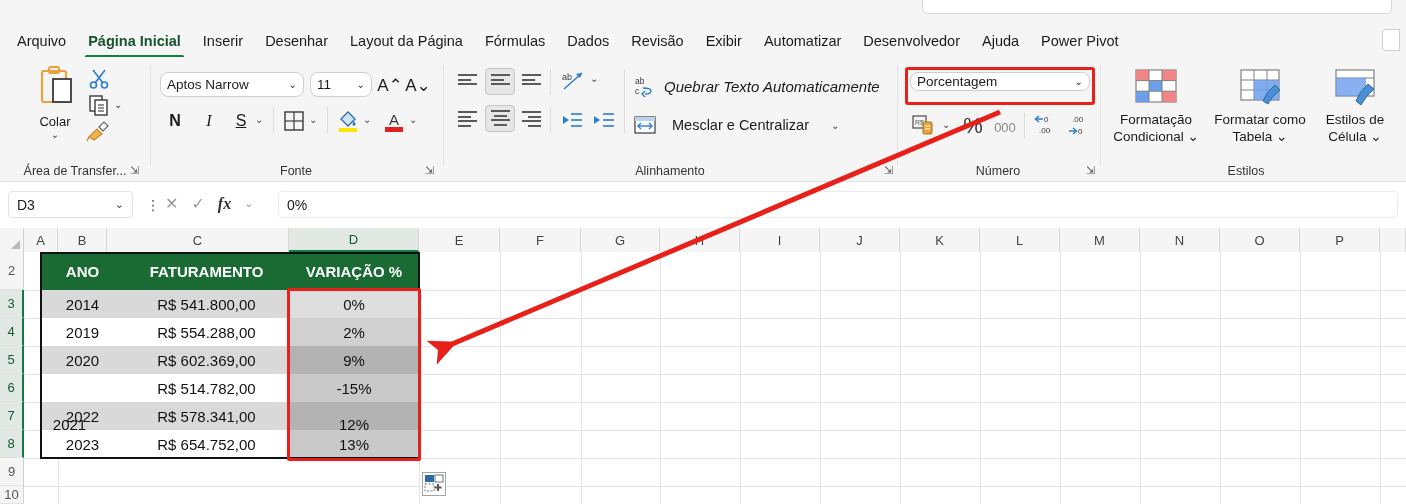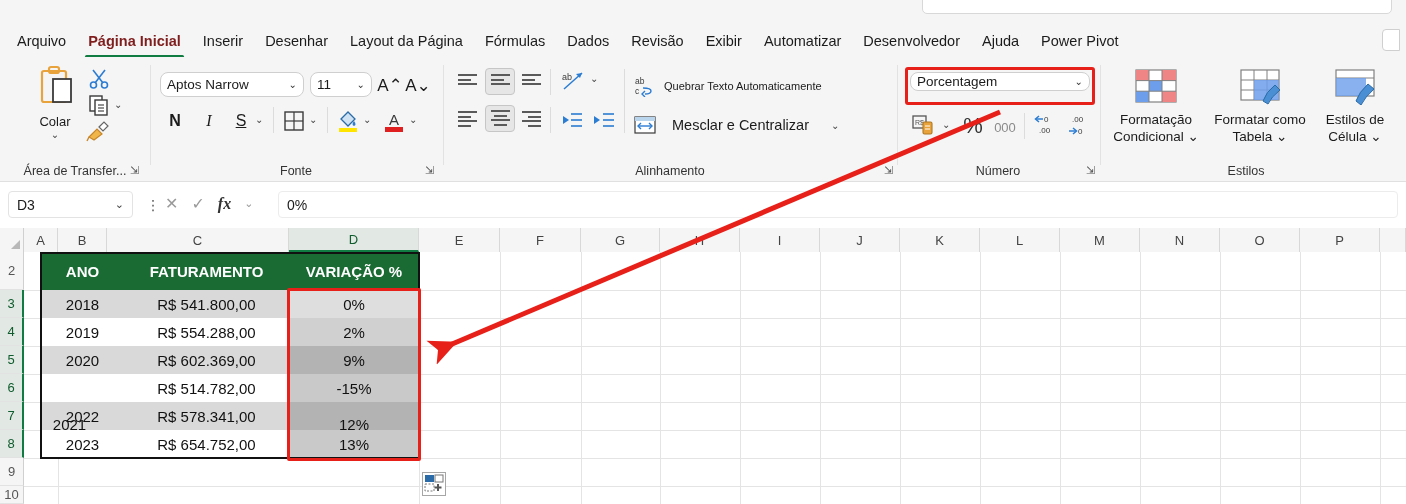--- a/index.html
+++ b/index.html
@@ -20,21 +20,21 @@
 
   
   .tabbar {
     position:absolute; left:0; top:24px; width:1406px; height:33px;
     background:#f5f5f5; display:flex; align-items:center; padding-left:6px;
   }
   .tab {
     font-size:14.5px; color:#1b1b1b; padding:4px 11px; white-space:nowrap;
     position:relative; cursor:default;
   }
-  .tab.active { font-weight:bold; color:#7f1d1d; }
+  .tab.active { font-weight:bold; color:#14532d; }
   .tab.active::after {
     content:""; position:absolute; left:8px; right:8px; bottom:-5px;
     height:3px; background:#107c41; border-radius:2px;
   }
   .tabbar-right { position:absolute; right:6px; top:5px; width:18px; height:22px;
       border:1px solid #cfcfcf; border-radius:4px 0 0 4px; background:#fff; }
 
   
   .ribbon {
     position:absolute; left:0; top:57px; width:1406px; height:125px;
@@ -341,21 +341,21 @@
       </div>
       <div class="vsep" style="left:180px; top:12px; height:64px;"></div>
 
       <div style="position:absolute; left:190px; top:18px; display:flex; align-items:center; gap:8px;">
         <svg width="22" height="22" viewBox="0 0 22 22">
           <text x="1" y="9" font-size="8.5" font-family="Liberation Sans, sans-serif" fill="#3a3a3a">ab</text>
           <text x="1" y="19" font-size="8.5" font-family="Liberation Sans, sans-serif" fill="#3a3a3a">c</text>
           <path d="M9 13 q8 0 8 3 q0 3 -6 3" fill="none" stroke="#2b7cd3" stroke-width="1.4"></path>
           <path d="M11 16 L8 19 L11 22" fill="none" stroke="#2b7cd3" stroke-width="1.4"></path>
         </svg>
-        <span style="font-size:11px; color:#1b1b1b; white-space:nowrap;">Quebrar Texto Automaticamente</span>
+        <span style="font-size:15px; color:#1b1b1b; white-space:nowrap;font-style:italic;">Quebrar Texto Automaticamente</span>
       </div>
 
       <div style="position:absolute; left:190px; top:58px; display:flex; align-items:center; gap:16px;">
         <svg width="22" height="20" viewBox="0 0 22 20">
           <rect x="1" y="2" width="20" height="16" fill="#fff" stroke="#3a3a3a" stroke-width="1.2"></rect>
           <rect x="1" y="2" width="20" height="4" fill="#b9d5ee"></rect>
           <line x1="5" y1="11" x2="17" y2="11" stroke="#2b7cd3" stroke-width="1.4"></line>
           <path d="M7 8 L4 11 L7 14" fill="none" stroke="#2b7cd3" stroke-width="1.4"></path>
           <path d="M15 8 L18 11 L15 14" fill="none" stroke="#2b7cd3" stroke-width="1.4"></path>
         </svg>
@@ -554,21 +554,21 @@
     <div style="position:absolute; left:41px; top:174px; width:248px; height:28px; background:#d9d9d9;"></div>
     <div style="position:absolute; left:41px; top:202px; width:248px; height:28px; background:#ffffff;"></div>
 
     <div style="position:absolute; left:289px; top:62px;  width:130px; height:28px; background:#dedede;"></div>
     <div style="position:absolute; left:289px; top:90px;  width:130px; height:28px; background:#d0d0d0;"></div>
     <div style="position:absolute; left:289px; top:118px; width:130px; height:28px; background:#b3b3b3;"></div>
     <div style="position:absolute; left:289px; top:146px; width:130px; height:28px; background:#c9c9c9;"></div>
     <div style="position:absolute; left:289px; top:174px; width:130px; height:28px; background:#b3b3b3;"></div>
     <div style="position:absolute; left:289px; top:202px; width:130px; height:28px; background:#c9c9c9;"></div>
 
-    <div class="cell center" style="left:41px;  top:62px; width:83px;  height:28px;">2018</div>
+    <div class="cell center" style="left:41px;  top:62px; width:83px;  height:28px;">2014</div>
     <div class="cell center" style="left:124px; top:62px; width:165px; height:28px;">R$ 541.800,00</div>
     <div class="cell center" style="left:289px; top:62px; width:130px; height:28px;">0%</div>
 
     <div class="cell center" style="left:41px;  top:90px; width:83px;  height:28px;">2019</div>
     <div class="cell center" style="left:124px; top:90px; width:165px; height:28px;">R$ 554.288,00</div>
     <div class="cell center" style="left:289px; top:90px; width:130px; height:28px;">2%</div>
 
     <div class="cell center" style="left:41px;  top:118px; width:83px;  height:28px;">2020</div>
     <div class="cell center" style="left:124px; top:118px; width:165px; height:28px;">R$ 602.369,00</div>
     <div class="cell center" style="left:289px; top:118px; width:130px; height:28px;">9%</div>

